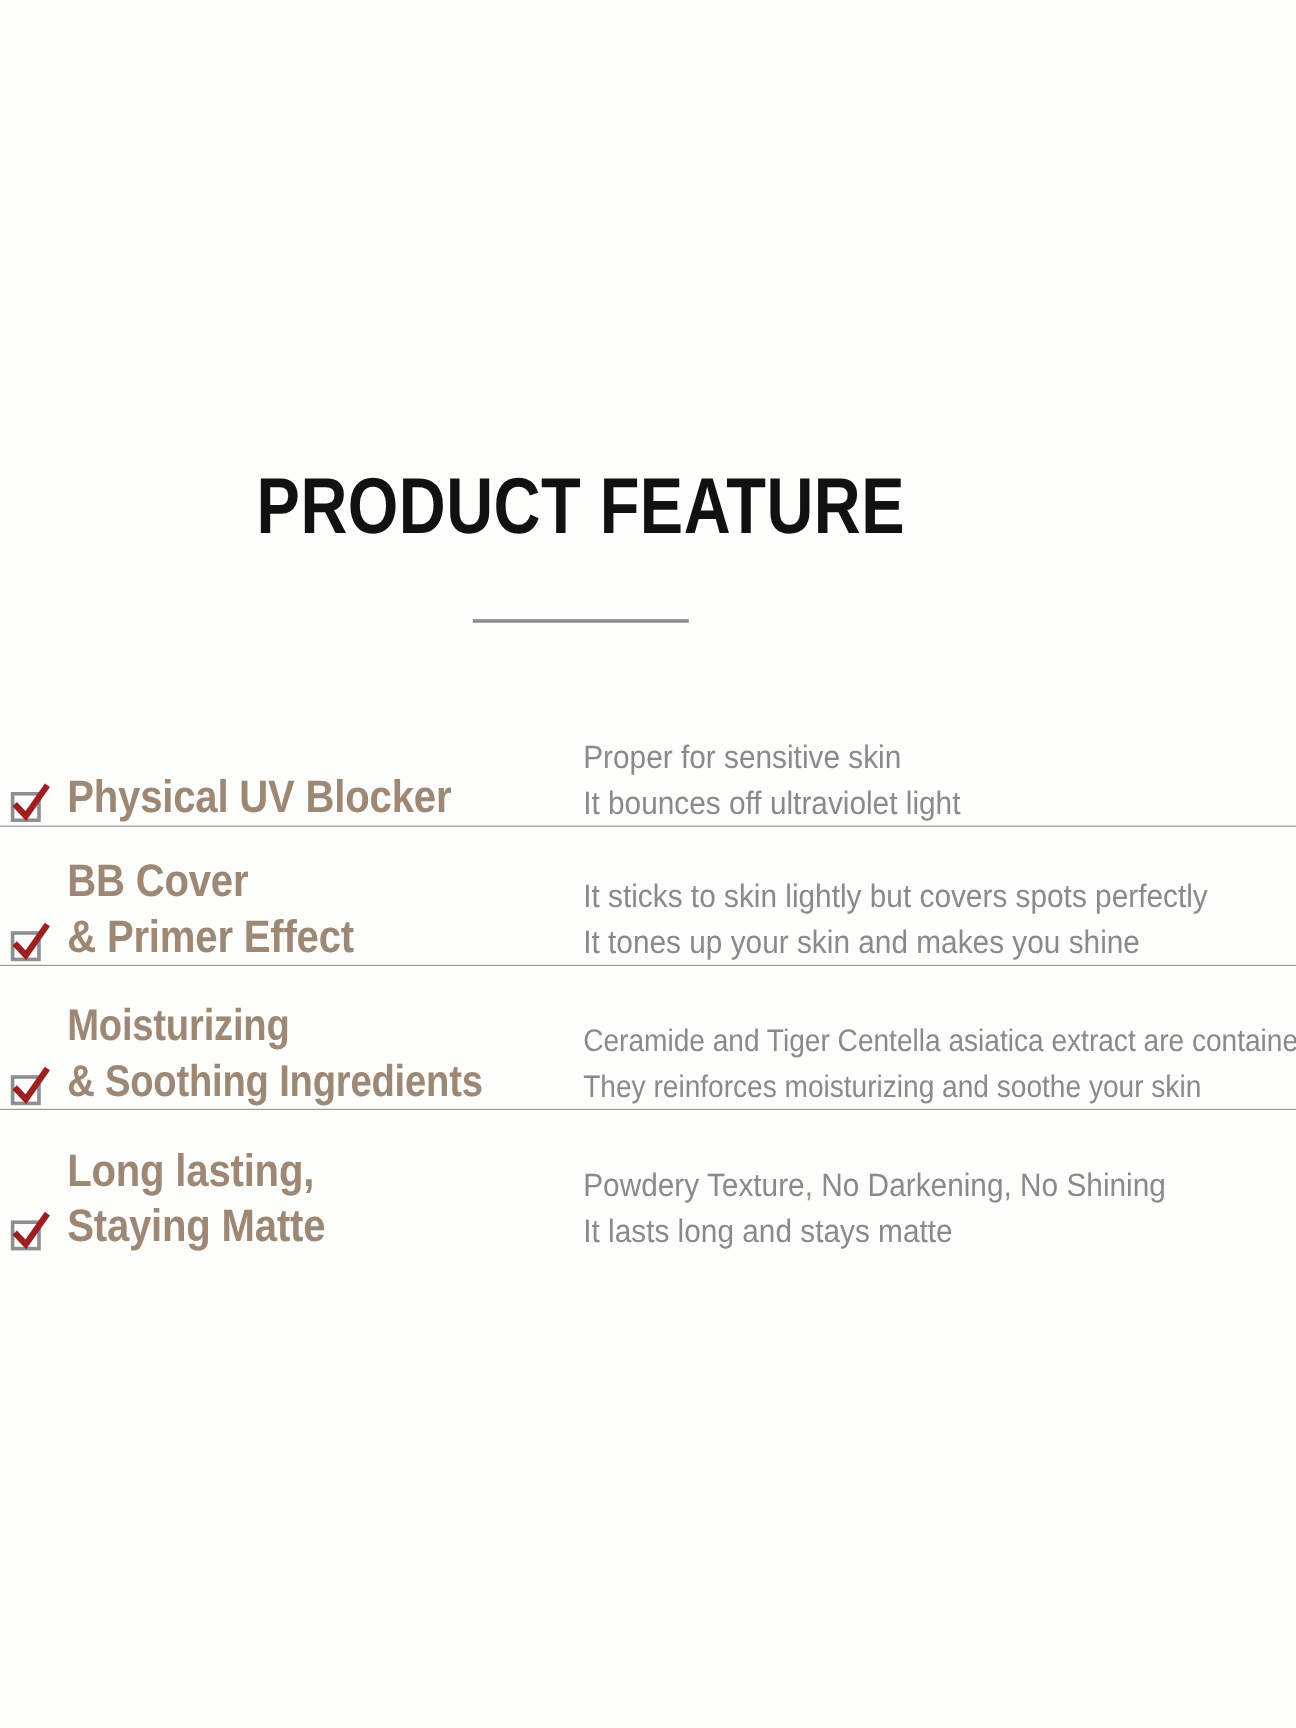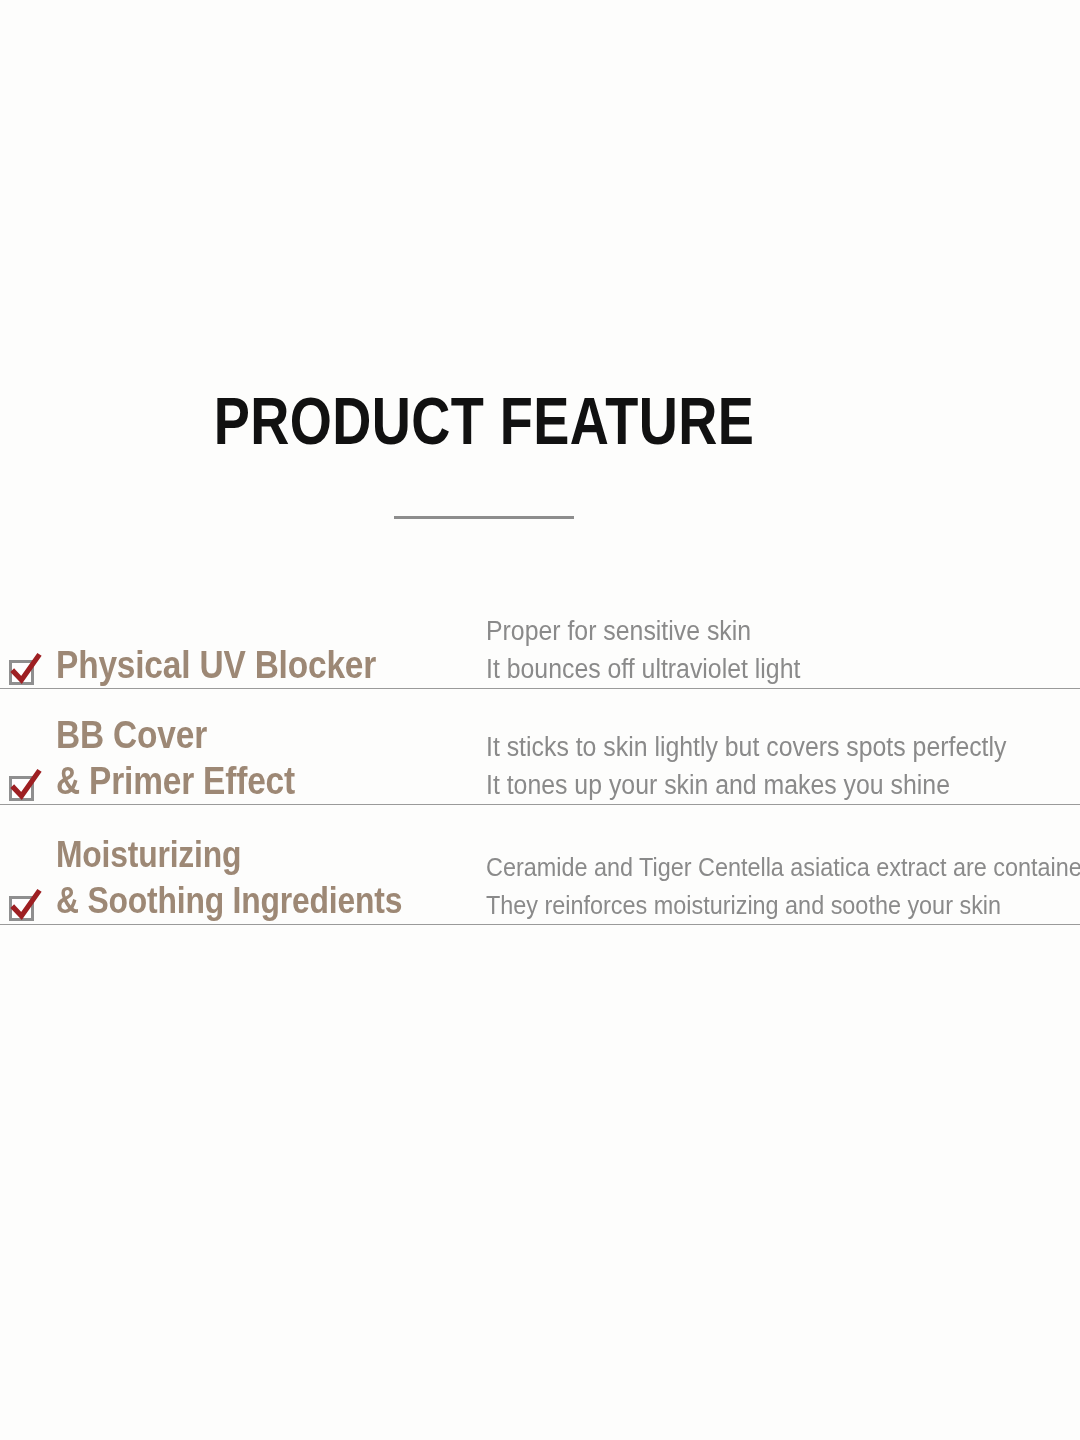--- a/index.html
+++ b/index.html
@@ -201,15 +201,31 @@
         <span class="hl">&amp; Soothing Ingredients</span>
       </div>
       <div class="feat-desc">
         <span class="dl">Ceramide and Tiger Centella asiatica extract are contained</span>
         <span class="dl">They reinforces moisturizing and soothe your skin</span>
       </div>
     </div>
 
     <div class="divider"></div>
 
+    <div class="feature-row r3">
+      <span class="check-icon">
+        <svg viewBox="0 0 34 34" xmlns="http://www.w3.org/2000/svg">
+          <rect x="2.5" y="7.5" width="22" height="22" fill="#ffffff" stroke="#8f8f8f" stroke-width="3"></rect>
+          <path d="M6 18 L13.5 26 L30 2.5" fill="none" stroke="#9e1f22" stroke-width="5.2" stroke-linecap="square" stroke-linejoin="miter"></path>
+        </svg>
+      </span>
+      <div class="feat-heading">
+        <span class="hl">Long lasting,</span>
+        <span class="hl">Staying Matte</span>
+      </div>
+      <div class="feat-desc">
+        <span class="dl">Powdery Texture, No Darkening, No Shining</span>
+        <span class="dl">It lasts long and stays matte</span>
+      </div>
+    </div>
 
   </div>
 </div>
 
 </body></html>

